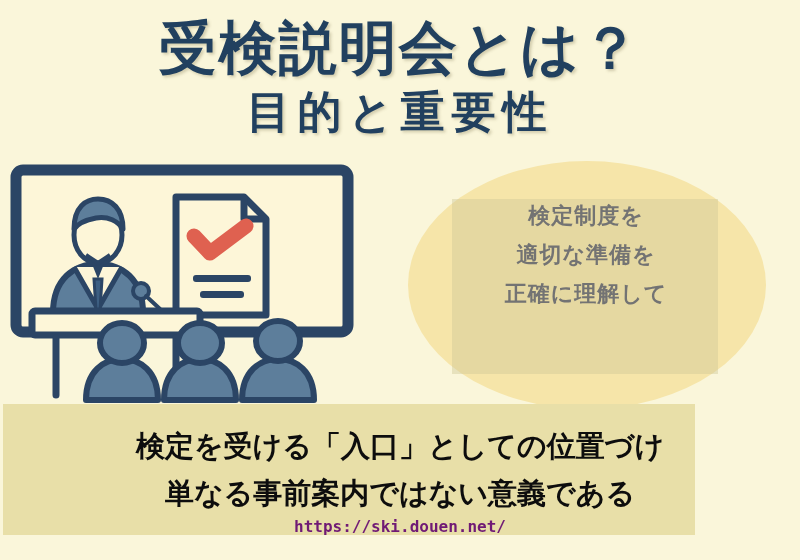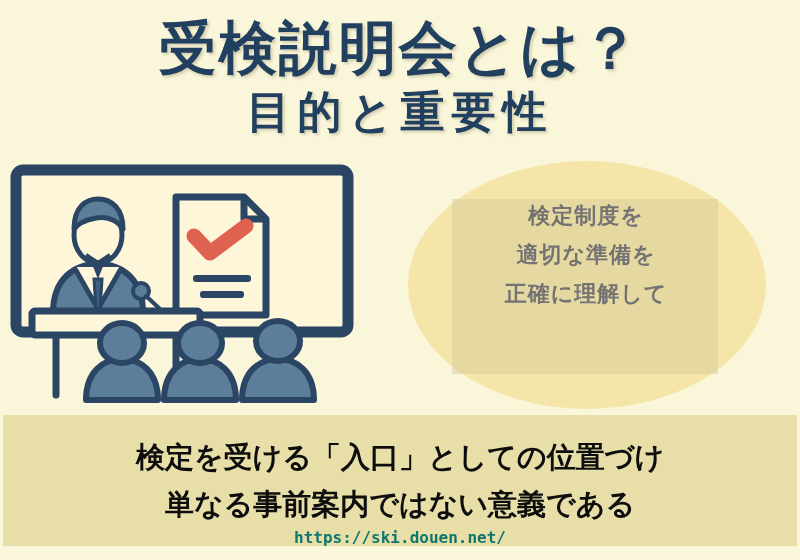--- a/index.html
+++ b/index.html
@@ -91,22 +91,22 @@
     color: #737373;
     line-height: 1.78;
     letter-spacing: 1px;
   }
   .callout-text div { white-space: nowrap; }
 
   
   .banner {
     position: absolute;
     left: 3px;
-    top: 415px;
-    width: 794px;
+    top: 404px;
+    width: 692px;
     height: 131px;
     background: #e8dfa8;
   }
   .banner-line {
     position: absolute;
     left: 0;
     width: 794px;
     text-align: center;
     font-family: "DejaVu Sans", "Liberation Sans", sans-serif;
     font-size: 29px;
@@ -119,21 +119,21 @@
   .banner-line.l2 { top: 70px; }
   .banner-url {
     position: absolute;
     left: 0;
     top: 113px;
     width: 794px;
     text-align: center;
     font-family: "DejaVu Sans Mono", "Liberation Mono", monospace;
     font-size: 16px;
     font-weight: bold;
-    color: #0f766e;
+    color: #701a75;
     letter-spacing: 0px;
   }
 </style>
 </head>
 <body>
 
 <div id="poster">
 
   <div class="title-block">
     <div class="title-main">受検説明会とは？</div>

